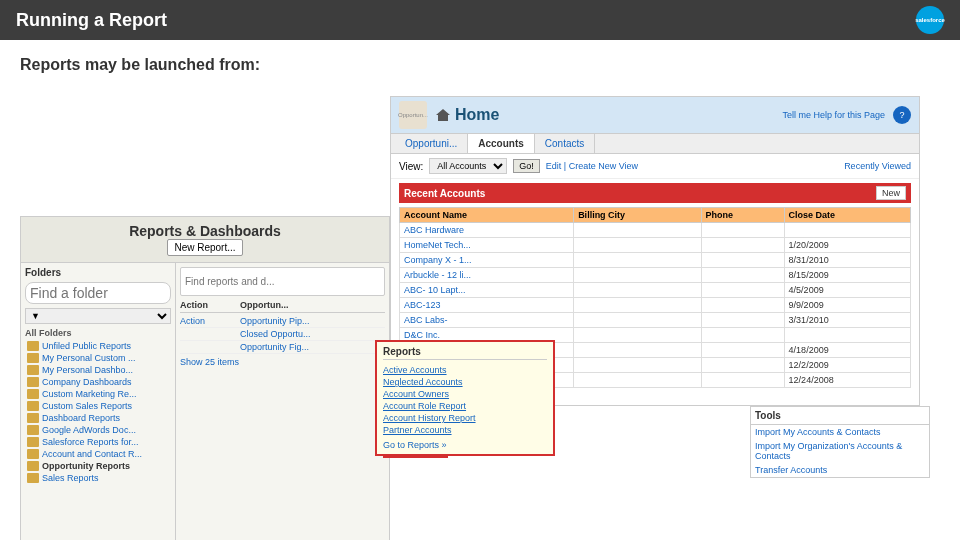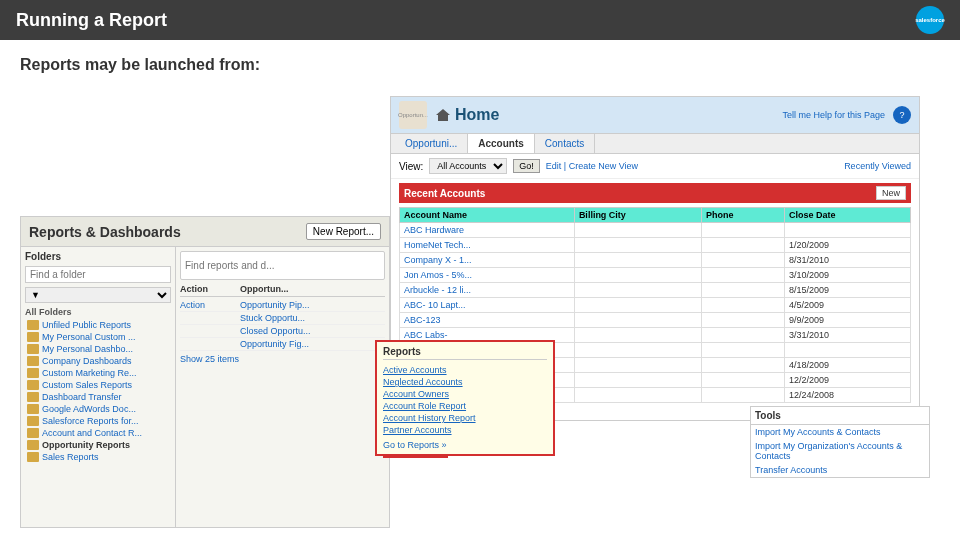--- a/index.html
+++ b/index.html
@@ -68,20 +68,21 @@
       flex-shrink: 0;
       margin-top: 60px;
     }
     .reports-panel-header {
       background: #e8e8e0;
       padding: 6px 8px;
       display: flex;
       align-items: center;
       justify-content: space-between;
       border-bottom: 1px solid #ccc;
+      flex-direction: column;
     }
     .reports-panel-title {
       font-size: 14px;
       font-weight: bold;
       color: #333;
     }
     .new-report-btn {
       background: #fff;
       border: 1px solid #999;
       padding: 2px 6px;
@@ -101,23 +102,23 @@
     .folders-title {
       font-weight: bold;
       font-size: 10px;
       margin-bottom: 4px;
       color: #333;
     }
     .folder-search {
       width: 100%;
       border: 1px solid #ccc;
       padding: 2px 4px;
-      font-size: 10px;
+      font-size: 14px;
       margin-bottom: 4px;
-      border-radius: 0;
+      border-radius: 8px;
     }
     .folder-dropdown {
       width: 100%;
       margin-bottom: 4px;
       font-size: 9px;
       border: 1px solid #ccc;
       padding: 1px;
     }
     .folder-section-title {
       font-size: 9px;
@@ -288,21 +289,21 @@
       font-size: 9px;
       padding: 1px 5px;
       cursor: pointer;
     }
     .accounts-table {
       width: 100%;
       border-collapse: collapse;
       font-size: 9px;
     }
     .accounts-table th {
-      background: #5eead4;
+      background: #fdba74;
       border: 1px solid #ccc;
       padding: 2px 4px;
       text-align: left;
       font-size: 9px;
     }
     .accounts-table td {
       border: 1px solid #ddd;
       padding: 2px 4px;
       color: #1565c0;
       font-size: 9px;
@@ -406,21 +407,21 @@
           <div class="folder-item">
               <div class="folder-icon"></div>
               <span>Custom Marketing Re...</span>
             </div>
           <div class="folder-item">
               <div class="folder-icon"></div>
               <span>Custom Sales Reports</span>
             </div>
           <div class="folder-item">
               <div class="folder-icon"></div>
-              <span>Dashboard Transfer</span>
+              <span>Dashboard Reports</span>
             </div>
           <div class="folder-item">
               <div class="folder-icon"></div>
               <span>Google AdWords Doc...</span>
             </div>
           <div class="folder-item">
               <div class="folder-icon"></div>
               <span>Salesforce Reports for...</span>
             </div>
           <div class="folder-item">
@@ -439,24 +440,20 @@
 
         <div class="reports-list-panel">
           <input class="reports-search" type="text" placeholder="Find reports and d..." style="">
           <div class="reports-col-header">
             <span style="width:60px;">Action</span>
             <span>Opportun...</span>
           </div>
           <div class="report-row">
               <span style="width:60px;">Action</span>
               <span>Opportunity Pip...</span>
-            </div>
-          <div class="report-row">
-              <span style="width:60px;"></span>
-              <span>Stuck Opportu...</span>
             </div>
           <div class="report-row">
               <span style="width:60px;"></span>
               <span>Closed Opportu...</span>
             </div>
           <div class="report-row">
               <span style="width:60px;"></span>
               <span>Opportunity Fig...</span>
             </div>
           <div class="show-items">Show 25 items</div>
@@ -523,26 +520,20 @@
     <td></td>
     <td class="close-date-col">1/20/2009</td>
   </tr>
               <tr>
     <td style="color:#1565c0;">Company X - 1...</td>
     <td></td>
     <td></td>
     <td class="close-date-col">8/31/2010</td>
   </tr>
               <tr>
-    <td style="color:#1565c0;">Jon Amos - 5%...</td>
-    <td></td>
-    <td></td>
-    <td class="close-date-col">3/10/2009</td>
-  </tr>
-              <tr>
     <td style="color:#1565c0;">Arbuckle - 12 li...</td>
     <td></td>
     <td></td>
     <td class="close-date-col">8/15/2009</td>
   </tr>
               <tr>
     <td style="color:#1565c0;">ABC- 10 Lapt...</td>
     <td></td>
     <td></td>
     <td class="close-date-col">4/5/2009</td>

